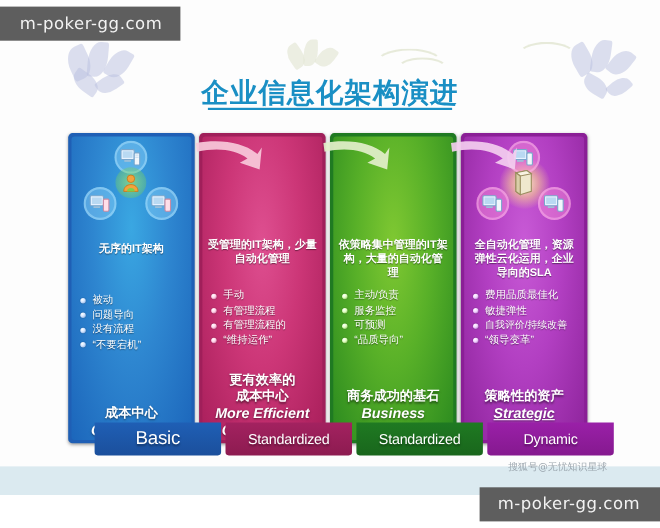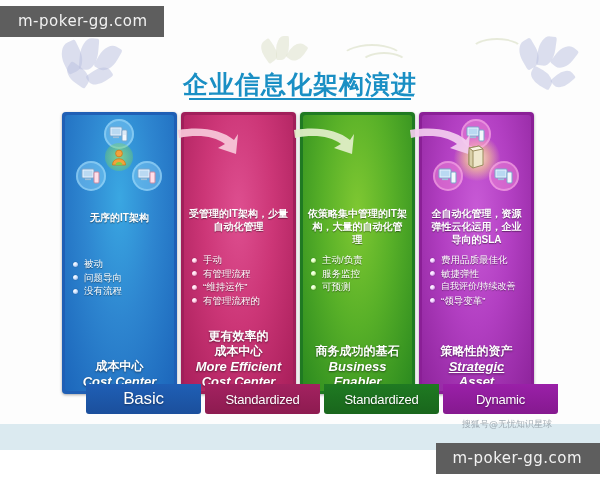--- a/index.html
+++ b/index.html
@@ -51,21 +51,21 @@
     text-shadow:0 1px 0 rgba(255,255,255,.9);
   }
   #title-underline{
     position:absolute;left:189px;top:98px;width:222px;height:2px;
     background:#1a8fc4;z-index:20;
   }
 
   
   #cols{
     position:absolute;left:62px;top:112px;width:476px;height:300px;
-    display:flex;gap:4px;z-index:10;
+    display:flex;gap:4px;z-index:10;align-items:center;
   }
   .col{
     position:relative;width:115px;height:282px;
     border-radius:4px;overflow:hidden;
     box-shadow:0 1px 3px rgba(0,0,0,.35);
   }
   .col .inner{
     position:absolute;left:3px;top:3px;right:3px;bottom:3px;
     border-radius:3px;
     display:flex;flex-direction:column;align-items:center;
@@ -243,55 +243,57 @@
                 <path d="M2.5 17c0-4 3-6.2 6.5-6.2S15.5 13 15.5 17z" fill="#f4a23c" stroke="#c97a1c" stroke-width=".8"></path>
                 <path d="M5.5 17c0-2 1.6-3 3.5-3s3.5 1 3.5 3z" fill="#7fd04a"></path>
               </svg>
           </div>
         </div>
         <div class="col-head">无序的IT架构</div>
         <ul class="bullets">
           <li>被动</li>
           <li>问题导向</li>
           <li>没有流程</li>
+          <li>“不要宕机”</li>
         </ul>
         <div class="summary">
           <div class="sum-cn">成本中心</div>
           <div class="sum-en">Cost Center</div>
         </div>
       </div>
     </div>
 
     <div class="col c2">
       <div class="inner">
         <div class="icon-zone"></div>
         <div class="col-head">受管理的IT架构，少量自动化管理</div>
         <ul class="bullets">
           <li>手动</li>
           <li>有管理流程</li>
+          <li>有管理流程的</li>
           <li>“维持运作”</li>
-          <li>有管理流程的</li>
         </ul>
         <div class="summary">
           <div class="sum-cn" style="white-space:pre-line;">更有效率的
 成本中心</div>
           <div class="sum-en" style="white-space:pre-line;">More Efficient
 Cost Center</div>
         </div>
       </div>
     </div>
 
     <div class="col c3">
       <div class="inner">
         <div class="icon-zone"></div>
         <div class="col-head">依策略集中管理的IT架构，大量的自动化管理</div>
         <ul class="bullets">
           <li>主动/负责</li>
           <li>服务监控</li>
           <li>可预测</li>
+          <li>“品质导向”</li>
         </ul>
         <div class="summary">
           <div class="sum-cn">商务成功的基石</div>
           <div class="sum-en" style="white-space:pre-line;">Business
 Enabler</div>
         </div>
       </div>
     </div>
 
     <div class="col c4">

